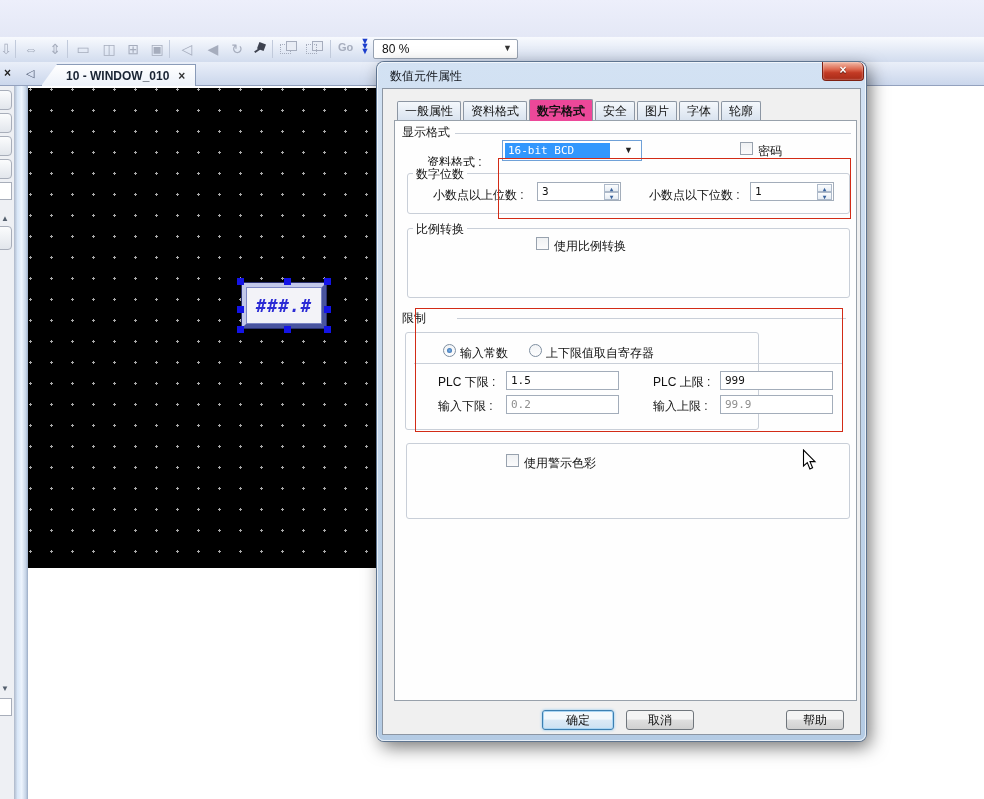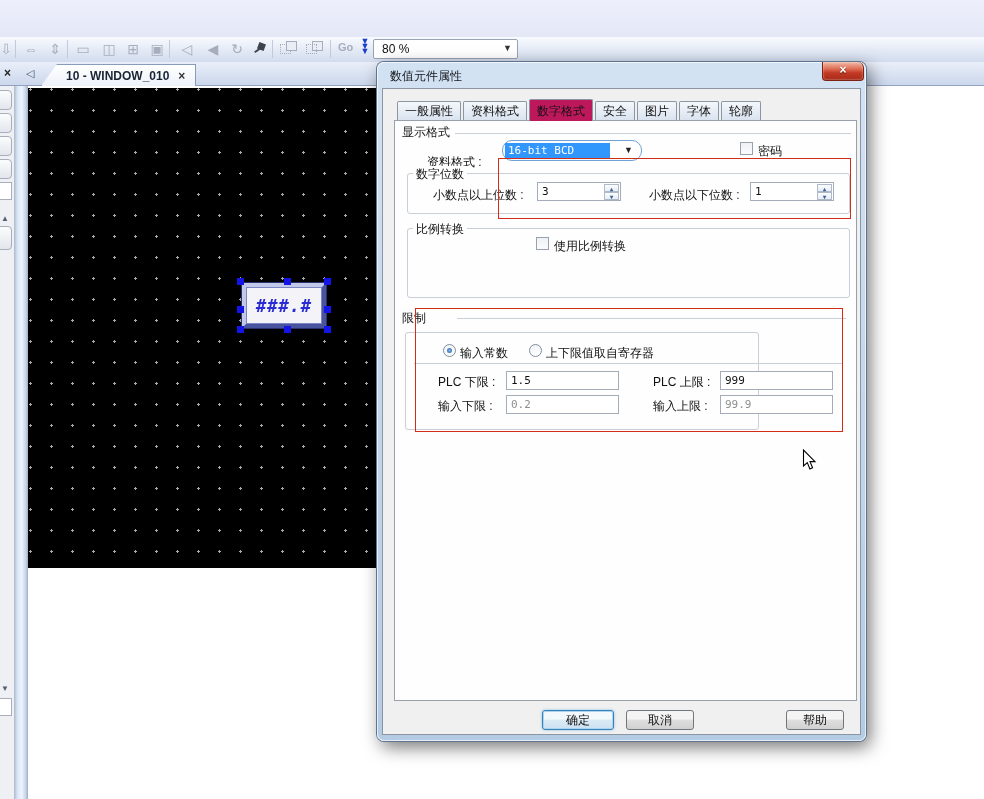--- a/index.html
+++ b/index.html
@@ -71,21 +71,21 @@
     border:1px solid #7E2012; border-top:none; border-radius:0 6px 4px 4px;
     background:linear-gradient(#F2BCA9,#DD6950 40%,#C23A24 60%,#A72B18);
     color:#fff; font-weight:bold; font-size:12px; text-align:center; line-height:17px;
     text-shadow:0 1px 1px rgba(0,0,0,.6); box-shadow:inset 0 0 2px rgba(255,255,255,.7); }
   .dlg-client { position:absolute; left:5px; top:26px; width:479px; height:647px;
     background:#F0F0F0; border:1px solid #8C96A3; }
   .dlg-tabs { position:absolute; left:14px; top:10px; display:flex; align-items:flex-end; gap:2px; z-index:3; }
   .dtab { height:19px; padding:0 7px; line-height:19px; font-size:12px; color:#111;
     border:1px solid #8C96A3; border-bottom:none; border-radius:2px 2px 0 0;
     background:linear-gradient(#F4F8FC,#D9E3EF); }
-  .dtab.active { height:22px; line-height:22px; background:#be185d; margin-bottom:-1px; }
+  .dtab.active { height:22px; line-height:22px; background:#ec4899; margin-bottom:-1px;font-weight:bold; }
   .dlg-page { position:absolute; left:11px; top:31px; width:463px; height:581px;
     background:#FEFEFE; border:1px solid #98A1AB; z-index:1; }
   
   .hdr { position:absolute; display:flex; align-items:center; }
   .hdr .line { border-top:1px solid #C9CFD8; }
   .lbl { position:absolute; font-size:12px; color:#111; white-space:nowrap; }
   .gbox { position:absolute; border:1px solid #C9CFD8; border-radius:3px; }
   .gbox .legend { position:absolute; top:-8px; left:5px; background:#FEFEFE; padding:0 3px; font-size:12px; color:#111; }
   .field { position:absolute; height:19px; background:#fff; border:1px solid #A3ADBA;
     font-family:"DejaVu Sans Mono", monospace; font-size:11px; line-height:17px; padding-left:4px; color:#111; }
@@ -94,21 +94,21 @@
   .spin span { position:absolute; left:0; width:15px; height:8px; text-align:center; font-size:6px; line-height:7px;
     color:#39629C; background:linear-gradient(#FCFDFE,#E7EDF4); border:1px solid #AEBACA; }
   .spin .up{top:0;} .spin .dn{top:8px;}
   .cbx { position:absolute; width:13px; height:13px; border:1px solid #98A2AE;
     background:linear-gradient(#EFF1F3,#FBFBFC); }
   .rad { position:absolute; width:13px; height:13px; border-radius:50%; border:1px solid #7E8EA0;
     background:linear-gradient(#F2F4F6,#FDFDFE); }
   .rad.sel::after { content:""; position:absolute; left:3px; top:3px; width:5px; height:5px; border-radius:50%;
     background:radial-gradient(#7AB2E8,#2B5E9E); }
   .combo { position:absolute; left:107px; top:19px; width:140px; height:21px; background:#fff;
-    border:1px solid #6FA1D8; border-radius:10px; }
+    border:1px solid #6FA1D8; border-radius:0; }
   .combo .sel { position:absolute; left:2px; top:2px; width:105px; height:15px; background:#3197FD;
     color:#fff; font-family:"DejaVu Sans Mono", monospace; font-size:11px; line-height:15px; padding-left:3px; }
   .combo .carr { position:absolute; right:8px; top:4px; font-size:9px; color:#222; }
   .redrect { position:absolute; border:1px solid #D22B16; z-index:5; pointer-events:none; }
   .sepline { position:absolute; border-top:1px solid #C9CFD8; }
   
   .wbtn { position:absolute; height:20px; border:1px solid #70767C; border-radius:3px;
     background:linear-gradient(#F4F4F4 45%,#DFDFDF 50%,#D0D0D0); font-size:12px; text-align:center; line-height:18px; color:#111; }
   .wbtn.default { border:1px solid #3C7FB1; box-shadow:inset 0 0 0 1px #A9D5F3, 0 0 3px #86C3EF;
     background:linear-gradient(#F2F8FC 45%,#DCEAF6 50%,#CBE1F2); }
@@ -263,20 +263,24 @@
           <span class="field" style="left:100px; top:38px; width:113px;"><span>1.5</span></span>
           <span class="lbl" style="left:247px; top:41px;">PLC 上限 :</span>
           <span class="field" style="left:314px; top:38px; width:113px;"><span>999</span></span>
 
           <span class="lbl" style="left:32px; top:65px;">输入下限 :</span>
           <span class="field disabled" style="left:100px; top:62px; width:113px;"><span>0.2</span></span>
           <span class="lbl" style="left:247px; top:65px;">输入上限 :</span>
           <span class="field disabled" style="left:314px; top:62px; width:113px;"><span>99.9</span></span>
         </div>
 
+        <div class="gbox" style="left:11px; top:322px; width:444px; height:76px;">
+          <span class="cbx" style="left:99px; top:10px;"></span>
+          <span class="lbl" style="left:117px; top:11px;">使用警示色彩</span>
+        </div>
 
         <div class="redrect" style="left:103px; top:37px; width:353px; height:61px;"></div>
         <div class="redrect" style="left:20px; top:187px; width:428px; height:124px;"></div>
       </div>
 
       <span class="wbtn default" style="left:159px; top:621px; width:72px;">确定</span>
       <span class="wbtn" style="left:243px; top:621px; width:68px;">取消</span>
       <span class="wbtn" style="left:403px; top:621px; width:58px;">帮助</span>
     </div>
   </div>

